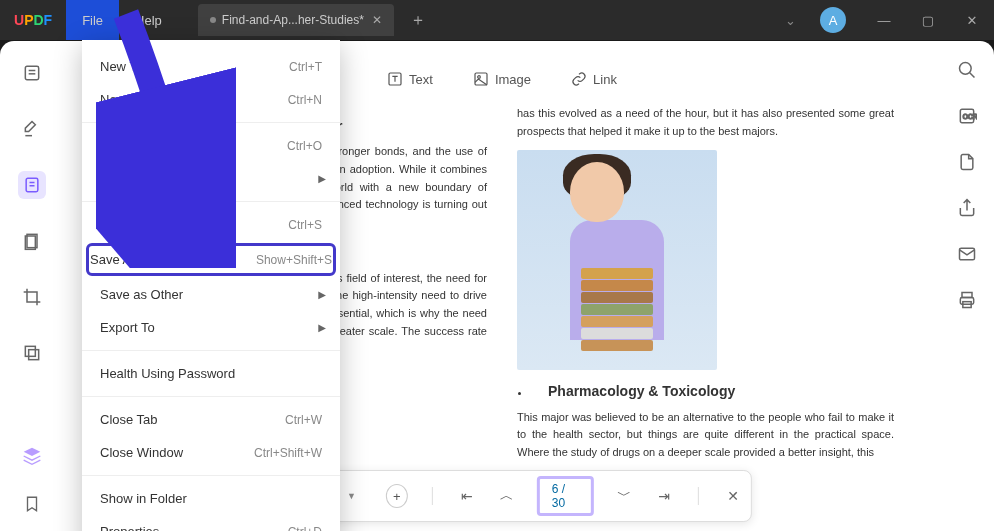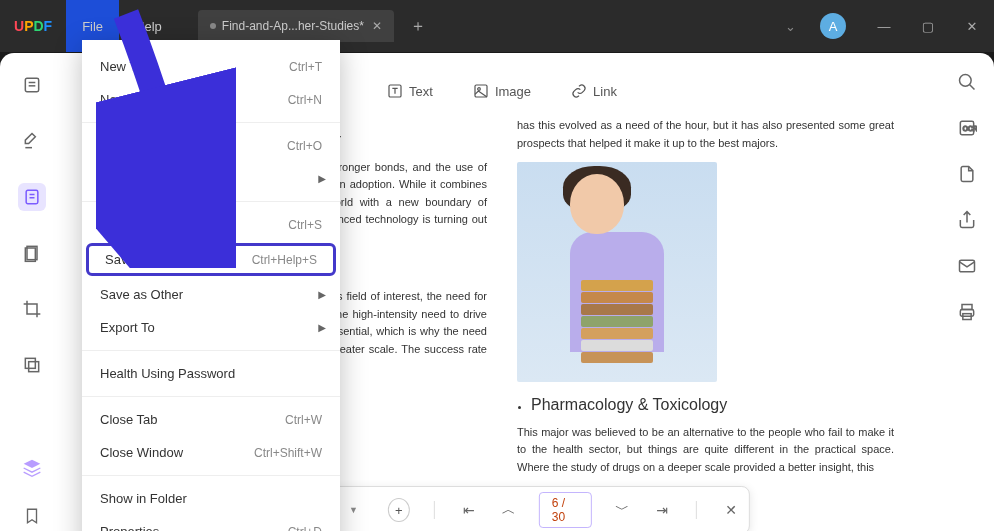--- a/index.html
+++ b/index.html
@@ -1,18 +1,18 @@
 <!DOCTYPE html>
 <html><head>
 <meta charset="utf-8">
 <style>
 * { margin: 0; padding: 0; box-sizing: border-box; font-family: -apple-system, BlinkMacSystemFont, 'Segoe UI', Arial, sans-serif; }
 body { width: 994px; height: 531px; background: #1a1a1a; overflow: hidden; position: relative; }
 
-.titlebar { height: 52px; background: #2b2b2b; display: flex; align-items: center; color: #ccc; font-size: 13px; }
+.titlebar { height: 40px; background: #2b2b2b; display: flex; align-items: center; color: #ccc; font-size: 13px; }
 .logo { margin: 0 14px; font-weight: bold; font-size: 14px; }
 .logo .u { color: #ff4757; }
 .logo .p { color: #ffa502; }
 .logo .d { color: #2ed573; }
 .logo .f { color: #1e90ff; }
 .menu-item { padding: 0 16px; height: 100%; display: flex; align-items: center; cursor: pointer; }
 .menu-item.active { background: #1d4ed8; }
 .tab { display: flex; align-items: center; padding: 0 12px; margin-left: 20px; background: #404040; height: 32px; border-radius: 4px 4px 0 0; font-size: 12px; }
 .tab-dot { width: 6px; height: 6px; background: #888; border-radius: 50%; margin-right: 6px; }
 .tab-close { margin-left: 8px; color: #aaa; }
@@ -23,48 +23,48 @@
 .win-btn { width: 44px; height: 40px; display: flex; align-items: center; justify-content: center; color: #aaa; }
 
 .main { display: flex; height: calc(100% - 40px); background: #fff; border-radius: 14px 14px 0 0; margin-top: 1px; position: relative; }
 .left-sidebar { width: 64px; display: flex; flex-direction: column; align-items: center; padding-top: 18px; gap: 28px; }
 .left-sidebar .ic { width: 28px; height: 28px; display: flex; align-items: center; justify-content: center; color: #666; border-radius: 6px; }
 .left-sidebar .ic.active { background: #e8e4ff; color: #7b5cff; }
 .left-bottom { margin-top: auto; margin-bottom: 14px; display: flex; flex-direction: column; align-items: center; gap: 20px; }
 
 .dropdown { position: absolute; left: 82px; top: 40px; width: 258px; background: #fff; border-radius: 0 0 12px 12px; box-shadow: 0 6px 28px rgba(0,0,0,0.25); z-index: 100; padding: 10px 0; }
 .dd-item { display: flex; justify-content: space-between; align-items: center; padding: 9px 18px; font-size: 13px; color: #333; cursor: pointer; position: relative; }
-.dd-item.highlighted { border: 3px solid #4338ca; border-radius: 6px; margin: 2px 4px; padding: 6px 16px; }
+.dd-item.highlighted { border: 3px solid #4338ca; border-radius: 6px; margin: 2px 4px; padding: 6px 1px; }
 .dd-shortcut { color: #888; font-size: 12px; }
 .dd-sep { border: none; border-top: 1px solid #eee; margin: 6px 0; }
 .dd-arrow { position: absolute; right: 14px; color: #666; font-size: 10px; }
 
 .arrow-overlay { position: absolute; top: 8px; left: 96px; z-index: 200; pointer-events: none; }
 
 .content { flex: 1; padding: 16px 16px; position: relative; overflow: hidden; }
 .toolbar { height: 44px; display: flex; align-items: center; justify-content: center; gap: 40px; color: #555; font-size: 13px; }
 .toolbar-item { display: flex; align-items: center; gap: 6px; }
 .doc { display: flex; gap: 30px; font-size: 11px; color: #333; padding: 4px 30px 0 30px; }
 .doc-col { flex: 1; text-align: justify; line-height: 1.6; }
-.doc h3 { font-size: 16px; margin-bottom: 6px; font-weight: 400; }
+.doc h3 { font-size: 14px; margin-bottom: 6px; font-weight: 700; margin-left: 17px; }
 .doc li { list-style: disc; margin-left: 14px; margin-top: 10px; }
 .doc-img { width: 200px; height: 220px; background: linear-gradient(180deg,#c9ddf0 0%,#dbe8f4 100%); margin: 10px 0; border-radius: 2px; position: relative; overflow: hidden; }
 .person { position: absolute; left: 50%; top: 12px; transform: translateX(-50%); }
 .head { width: 54px; height: 60px; background: #f1c9a9; border-radius: 50% 50% 48% 48%; position: relative; }
 .hair { position: absolute; top: -8px; left: -7px; width: 68px; height: 46px; background: #3a2b22; border-radius: 46% 46% 38% 38%; }
 .body { width: 94px; height: 120px; background: #b9adeb; border-radius: 22px 22px 0 0; margin: -2px auto 0; }
 .books { position: absolute; top: 118px; left: 50%; transform: translateX(-50%); }
 .book { width: 72px; height: 11px; border-radius: 2px; margin-bottom: 1px; }
 .book:nth-child(1){background:#d4a24c}.book:nth-child(2){background:#c5884a}.book:nth-child(3){background:#a8784a}.book:nth-child(4){background:#8ea36b}.book:nth-child(5){background:#d4a05e}.book:nth-child(6){background:#dcdcdc}.book:nth-child(7){background:#c79358}
 
 .bottom-bar { position: absolute; bottom: 10px; left: 50%; transform: translateX(-50%); display: flex; align-items: center; gap: 20px; background: #fff; border: 1px solid #ddd; border-radius: 8px; padding: 5px 8px; box-shadow: 0 2px 10px rgba(0,0,0,0.1); z-index: 50; }
 .bb-btn { width: 24px; height: 24px; border: 1px solid #ccc; border-radius: 50%; display: flex; align-items: center; justify-content: center; font-size: 13px; color: #555; }
 .bb-sep { width: 1px; height: 18px; background: #ddd; margin: 0 4px; }
 .bb-zoom { font-size: 12px; color: #444; padding: 0 10px; display: flex; align-items: center; gap: 10px; }
-.bb-page { border: 1px solid #c4b5fd; border-radius: 4px; padding: 3px 12px; font-size: 12px; color: #c2410c; }
+.bb-page { border: 3px solid #c4b5fd; border-radius: 4px; padding: 3px 12px; font-size: 12px; color: #0369a1; }
 .bb-ic { width: 22px; color: #666; text-align: center; font-size: 14px; }
 
 .right-sidebar { width: 54px; display: flex; flex-direction: column; align-items: center; padding-top: 18px; gap: 24px; color: #666; }
 .right-sidebar .ic { width: 22px; height: 22px; display: flex; align-items: center; justify-content: center; }
 
 svg { display: block; }
 </style>
 </head>
 <body>
 
@@ -284,21 +284,21 @@
       <span>Open Recent</span>
       <span class="dd-arrow">▶</span>
     </div>
   <hr class="dd-sep">
   <div class="dd-item">
       <span>Save</span>
       <span class="dd-shortcut">Ctrl+S</span>
     </div>
   <div class="dd-item highlighted">
       <span>Save As...</span>
-      <span class="dd-shortcut">Ctrl+Help+S</span>
+      <span class="dd-shortcut">Show+Shift+S</span>
     </div>
   <div class="dd-item">
       <span>Save as Other</span>
       <span class="dd-arrow">▶</span>
     </div>
   <div class="dd-item">
       <span>Export To</span>
       <span class="dd-arrow">▶</span>
     </div>
   <hr class="dd-sep">

